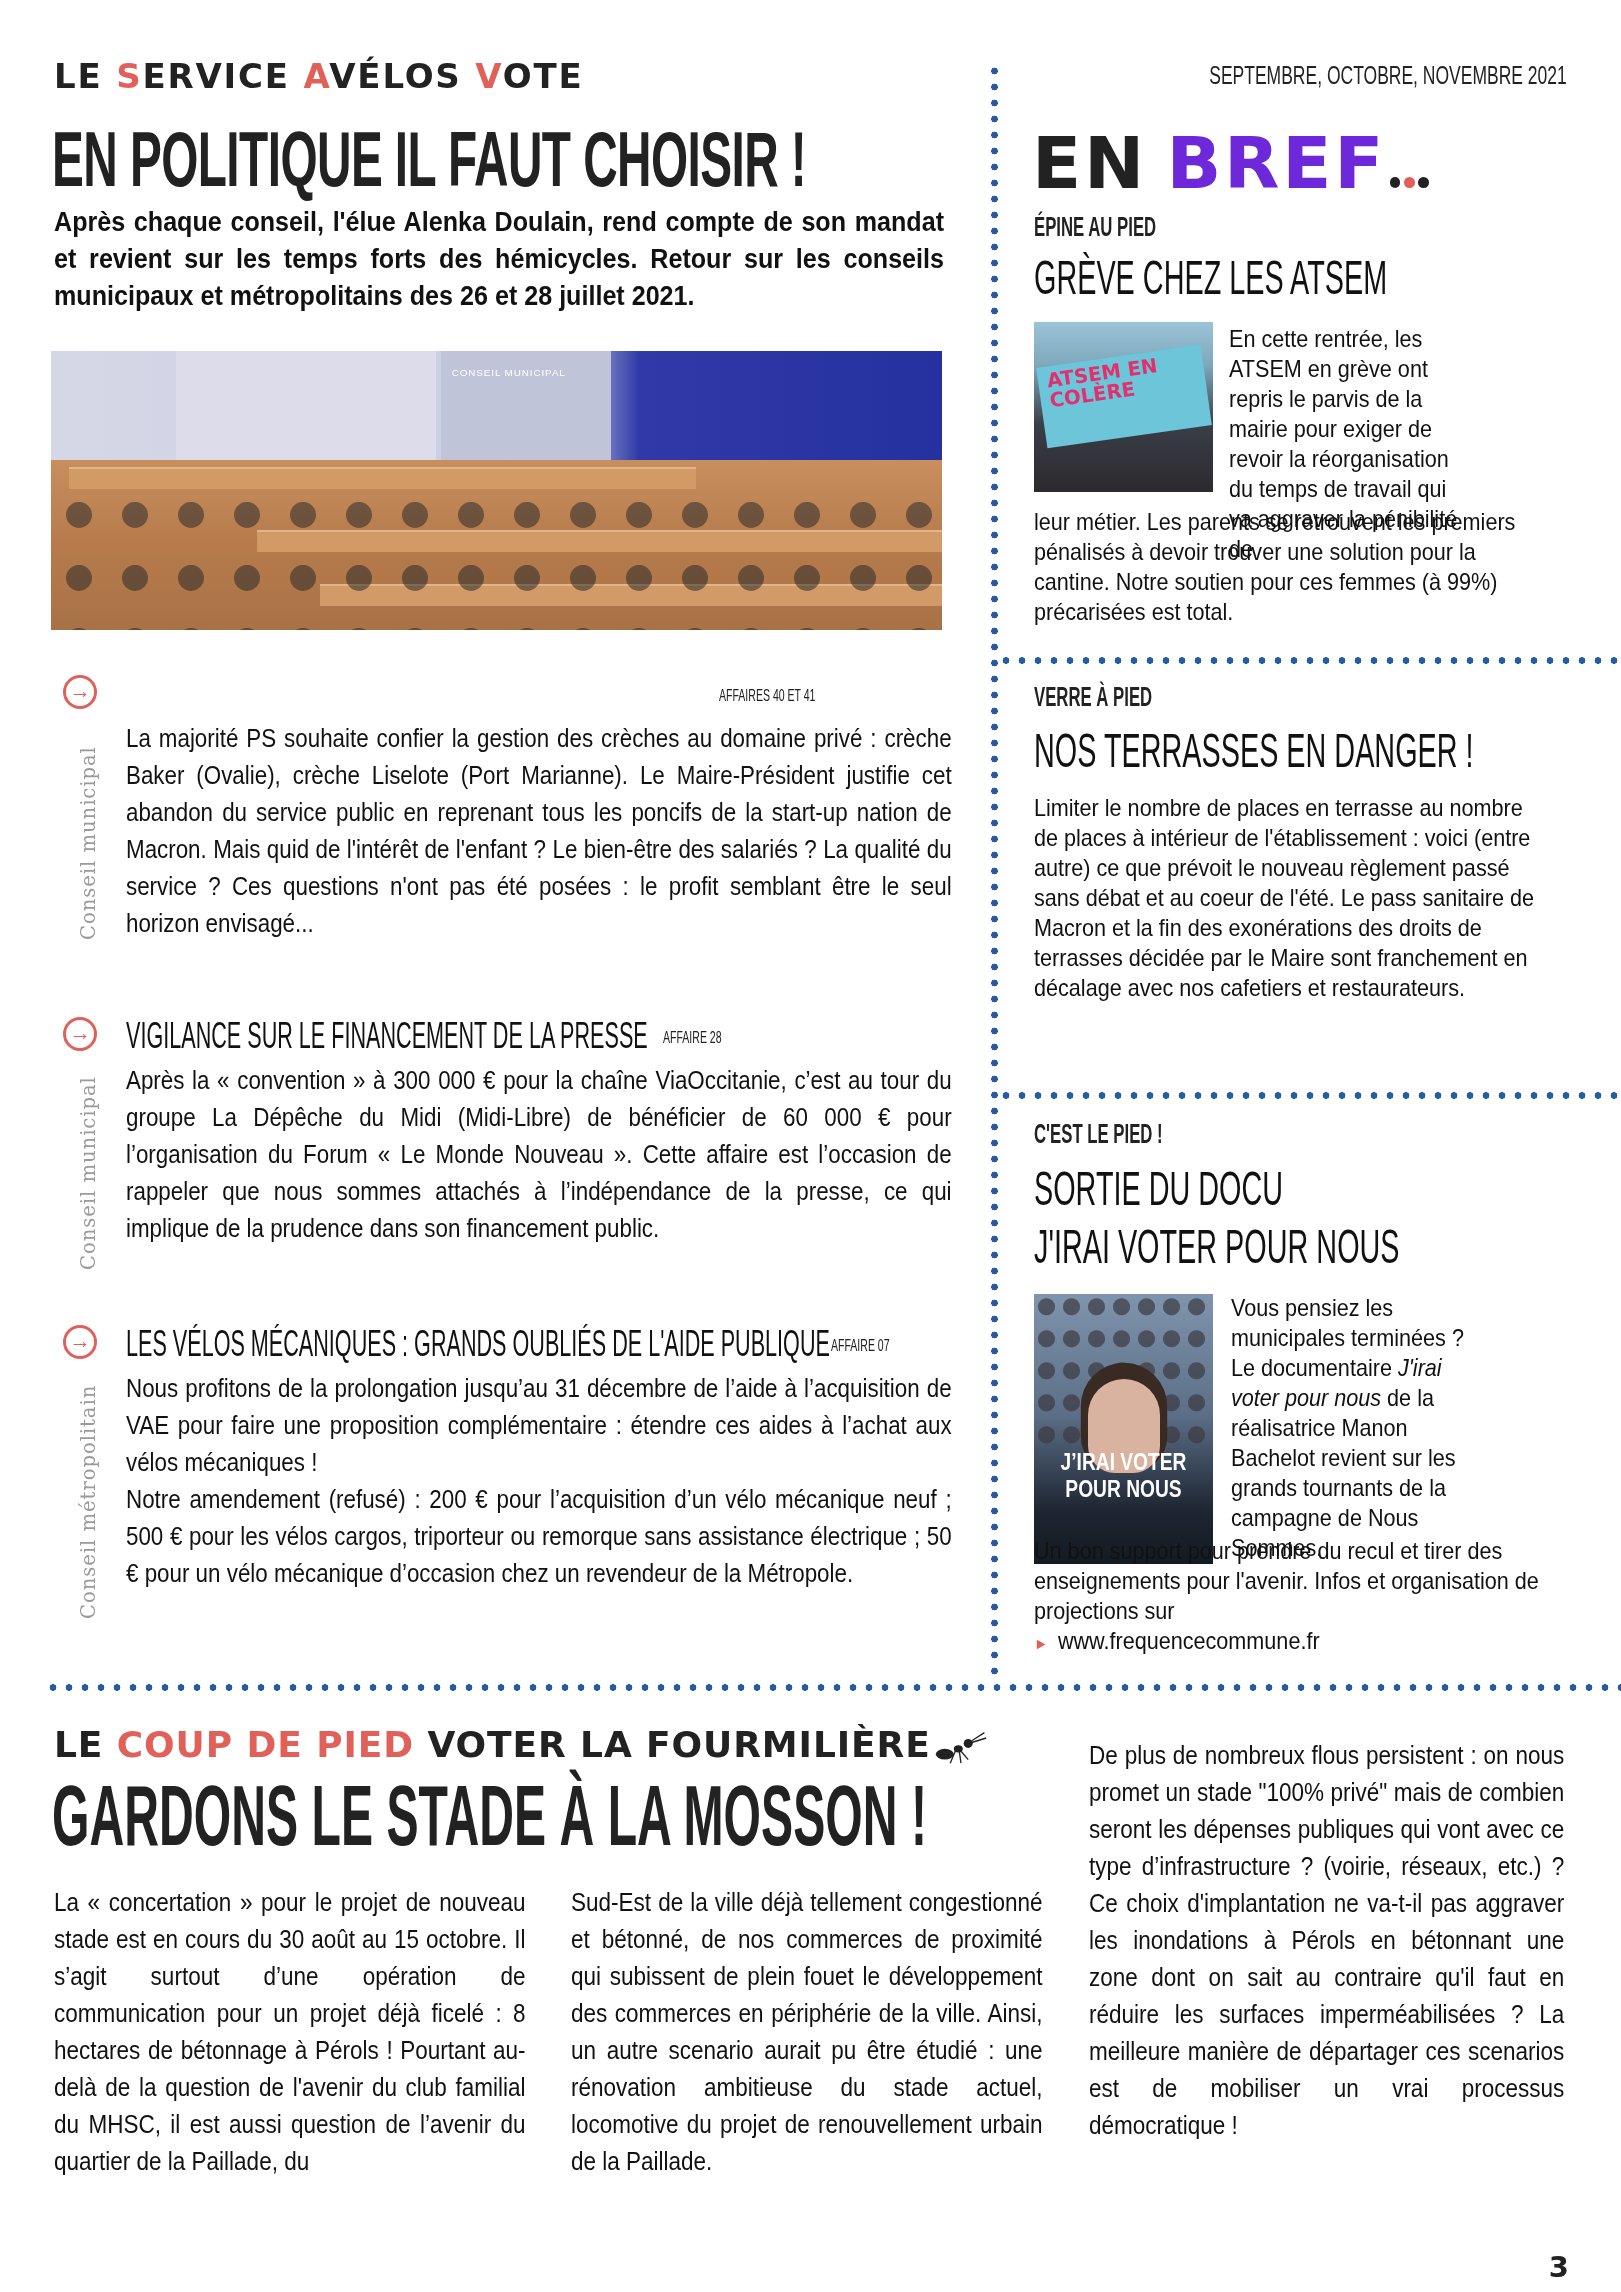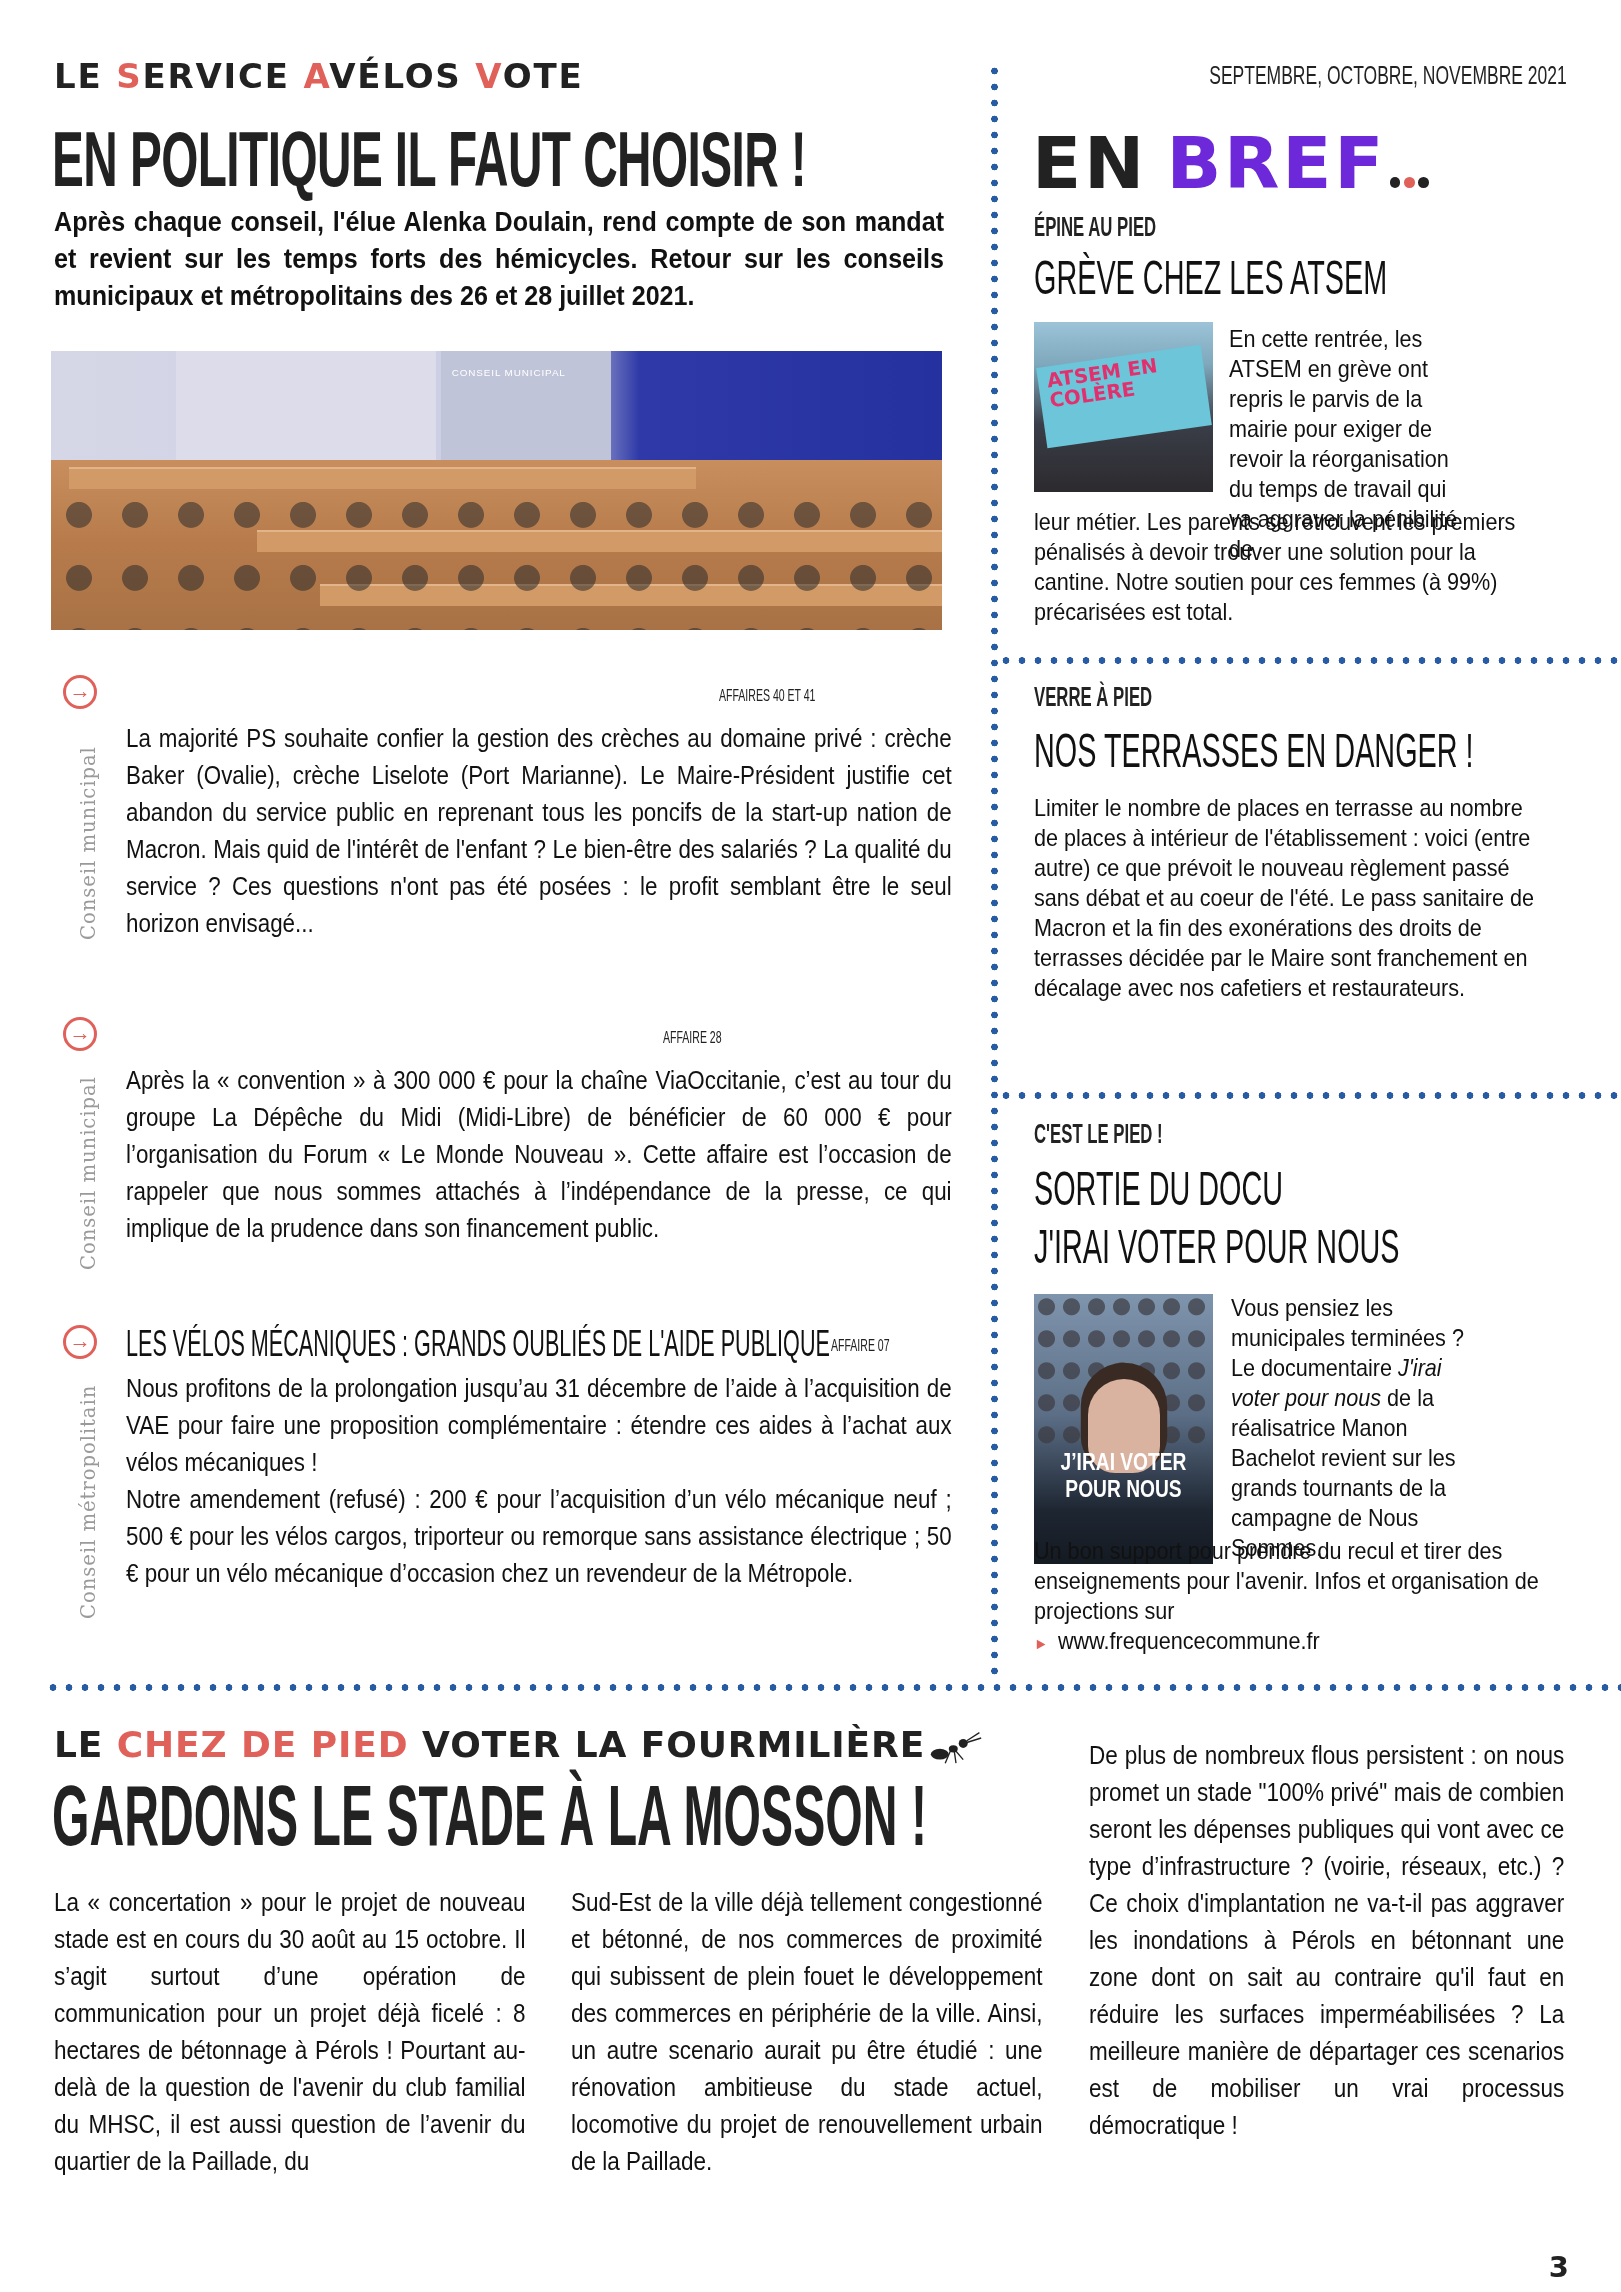--- a/index.html
+++ b/index.html
@@ -178,20 +178,23 @@
 
 <div class="affair" style="top:673px; height:304px;">
   <div class="icon">→</div>
   <div class="tag" style="left:656px;">AFFAIRES 40 ET 41</div>
   <div class="body">La majorité PS souhaite confier la gestion des crèches au domaine privé : crèche Baker (Ovalie), crèche Liselote (Port Marianne). Le Maire-Président justifie cet abandon du service public en reprenant tous les poncifs de la start-up nation de Macron. Mais quid de l'intérêt de l'enfant ? Le bien-être des salariés ? La qualité du service ? Ces questions n'ont pas été posées : le profit semblant être le seul horizon envisagé...</div>
 </div>
 <div class="side-label" style="left:77px; top:940px;">Conseil municipal</div>
 
 <div class="affair" style="top:1015px; height:269px;">
   <div class="icon">→</div>
+  <div class="head">
+    <span class="t">VIGILANCE SUR LE FINANCEMENT DE LA PRESSE</span>
+  </div>
   <div class="tag" style="left:600px;">AFFAIRE 28</div>
   <div class="body">Après la « convention » à 300 000 € pour la chaîne ViaOccitanie, c’est au tour du groupe La Dépêche du Midi (Midi-Libre) de bénéficier de 60 000 € pour l’organisation du Forum « Le Monde Nouveau ». Cette affaire est l’occasion de rappeler que nous sommes attachés à l’indépendance de la presse, ce qui implique de la prudence dans son financement public.</div>
 </div>
 <div class="side-label" style="left:77px; top:1270px;">Conseil municipal</div>
 
 <div class="affair" style="top:1323px; height:322px;">
   <div class="icon">→</div>
   <div class="head">
     <span class="t">LES VÉLOS MÉCANIQUES : GRANDS OUBLIÉS DE L'AIDE PUBLIQUE</span>
   </div>
@@ -230,21 +233,21 @@
 </div>
 <div class="rtext" style="left:1231px; top:1293px; width:269px;">
   <span>Vous pensiez les municipales terminées ? Le documentaire </span><em>J'irai voter pour nous</em><span> de la réalisatrice Manon Bachelot revient sur les grands tournants de la campagne de Nous Sommes.</span>
 </div>
 <div class="rtext" style="left:1034px; top:1536px; width:573px;">
   <span>Un bon support pour prendre du recul et tirer des enseignements pour l'avenir. Infos et organisation de projections sur</span><br>
   <span class="link-arrow">►</span><span>www.frequencecommune.fr</span>
 </div>
 
 <div class="bkicker">
-  <span>LE </span><span class="red">CHEZ DE PIED</span><span> VOTER LA FOURMILIÈRE</span><svg class="ant" width="54" height="36" viewBox="0 0 60 40">
+  <span>LE </span><span class="red">COUP DE PIED</span><span> VOTER LA FOURMILIÈRE</span><svg class="ant" width="54" height="36" viewBox="0 0 60 40">
       <ellipse cx="12" cy="28" rx="10" ry="6" fill="#222"></ellipse>
       <ellipse cx="27" cy="22" rx="5" ry="4" fill="#222"></ellipse>
       <circle cx="38" cy="16" r="5" fill="#222"></circle>
       <path d="M42 13 L56 4 M42 15 L58 10" stroke="#222" stroke-width="1.5"></path>
       <path d="M24 24 L18 38 M28 24 L30 38 M26 20 L38 34" stroke="#222" stroke-width="1.5"></path>
     </svg>
 </div>
 <div class="btitle">GARDONS LE STADE À LA MOSSON !</div>
 
 <div class="bcol" style="left:54px; top:1884px; width:524px;">La « concertation » pour le projet de nouveau stade est en cours du 30 août au 15 octobre. Il s’agit surtout d’une opération de communication pour un projet déjà ficelé : 8 hectares de bétonnage à Pérols ! Pourtant au-delà de la question de l'avenir du club familial du MHSC, il est aussi question de l’avenir du quartier de la Paillade, du</div>

